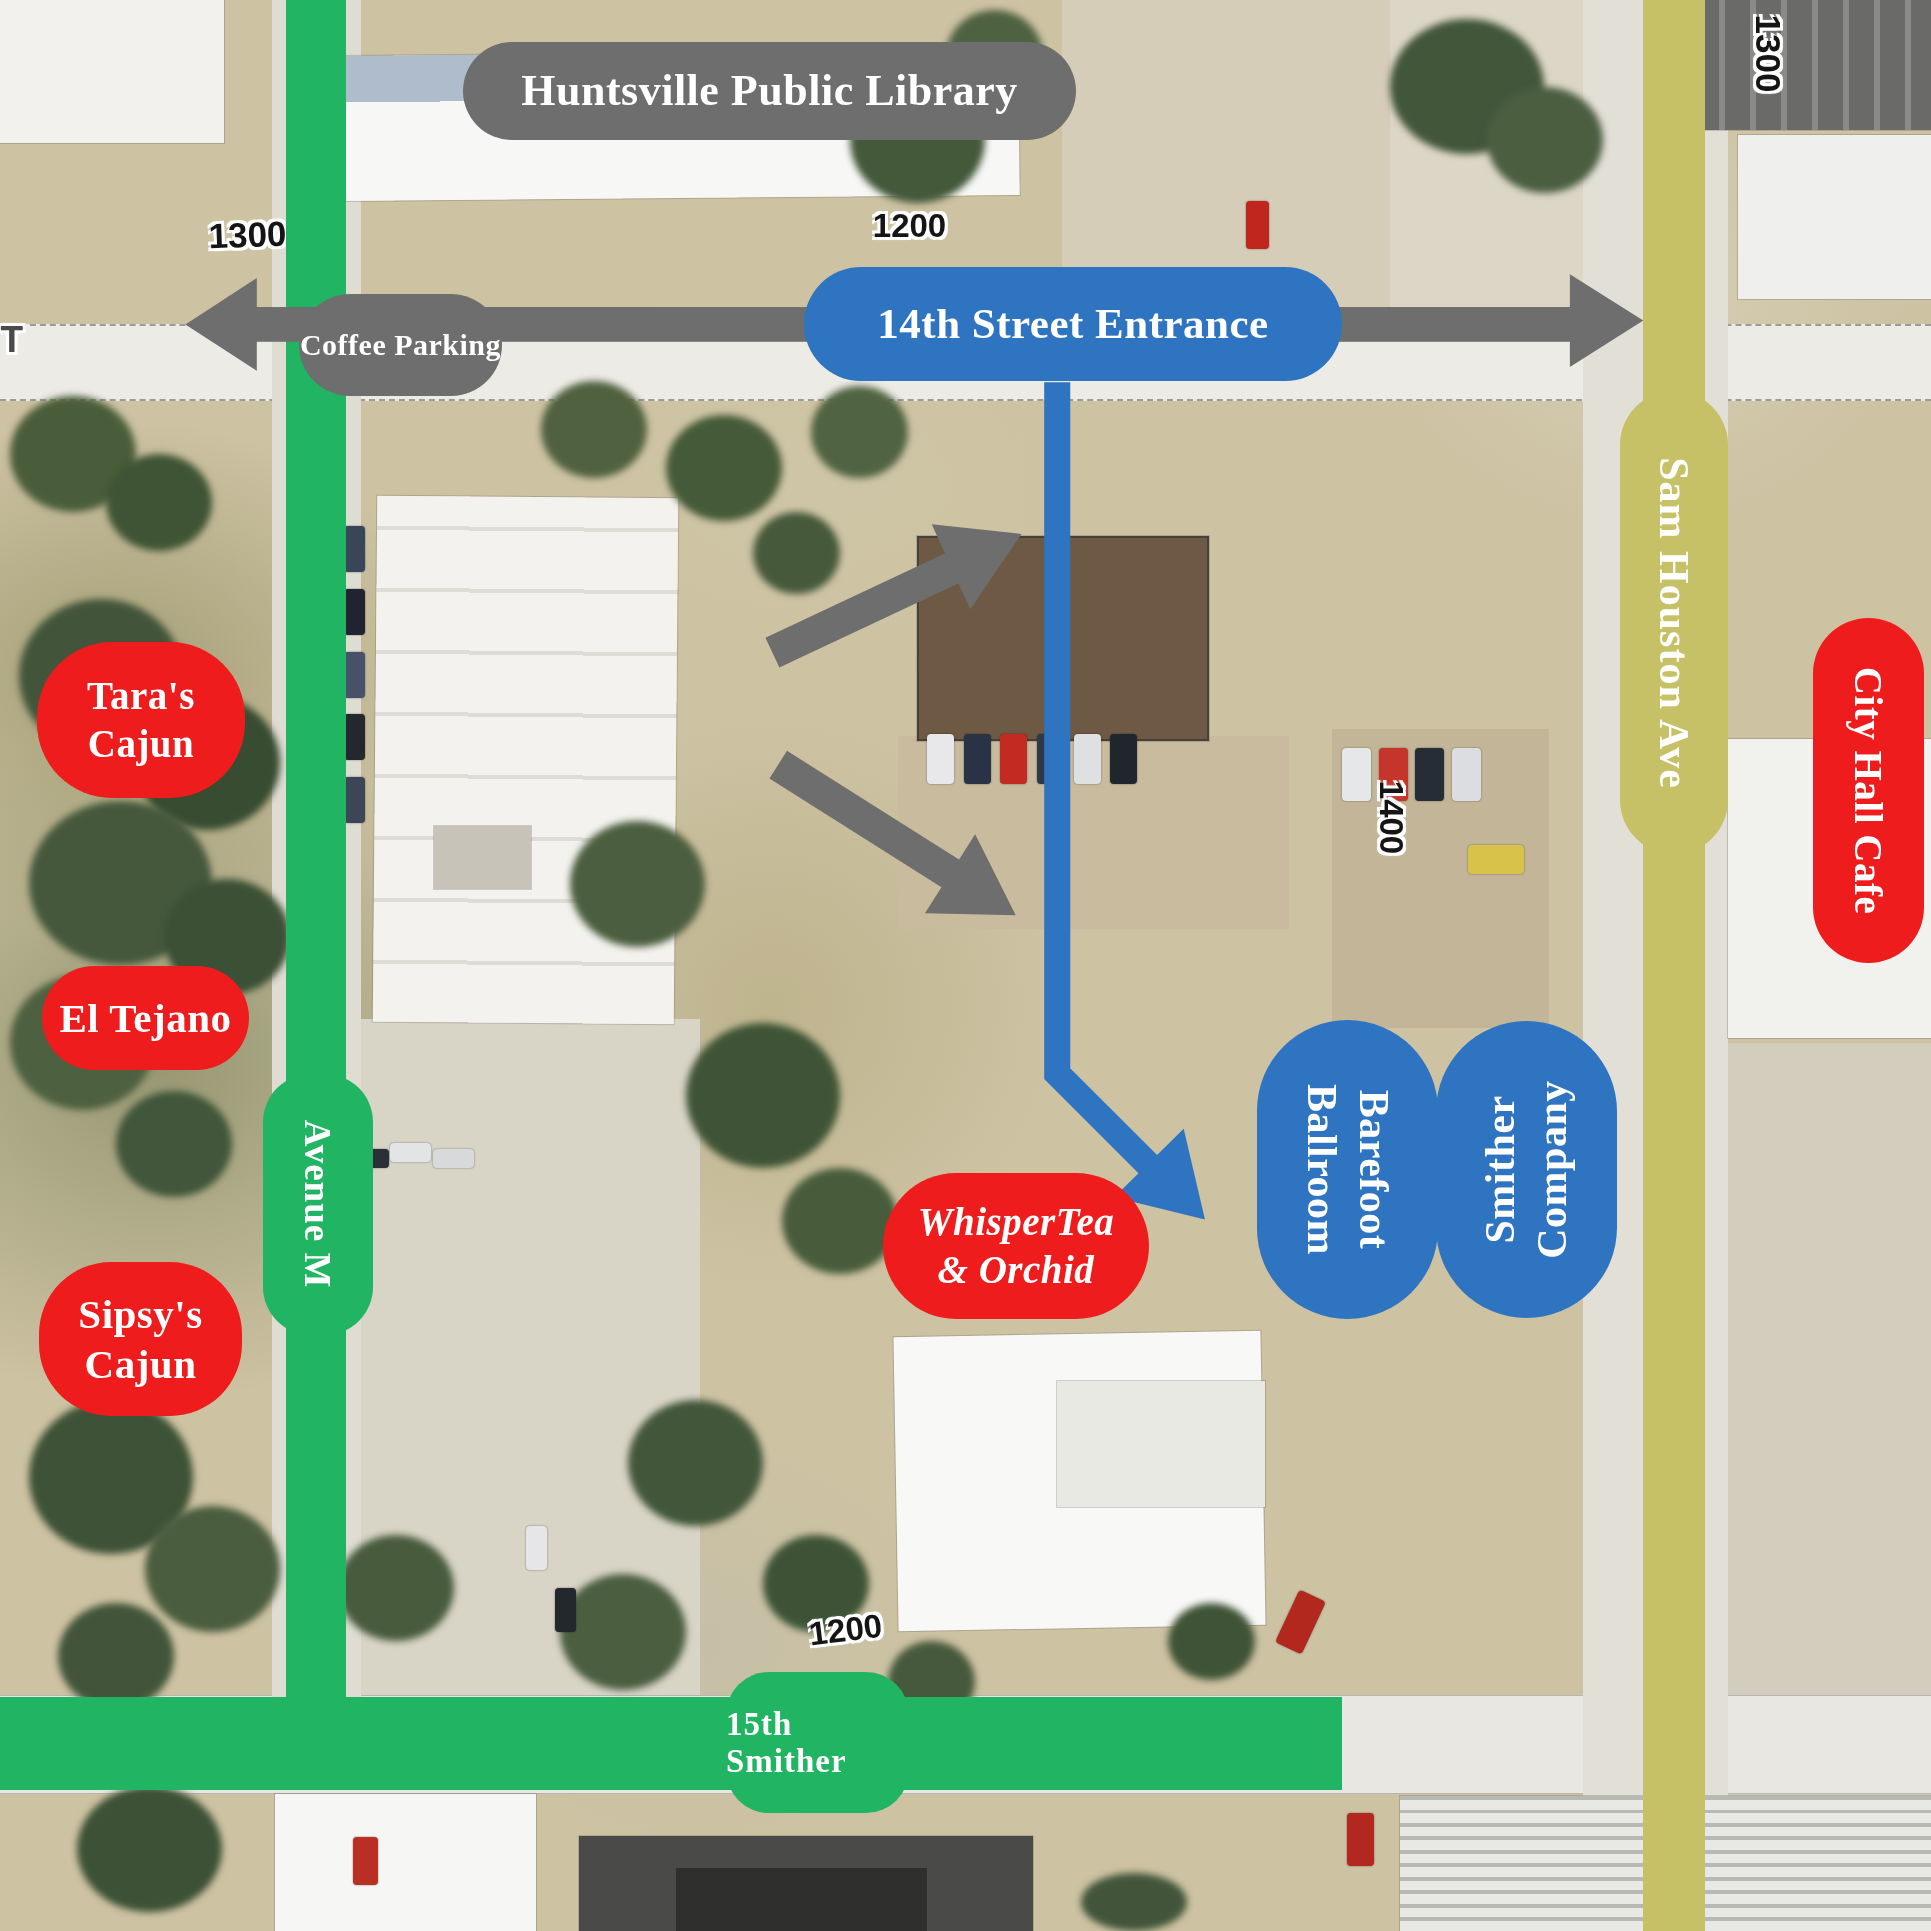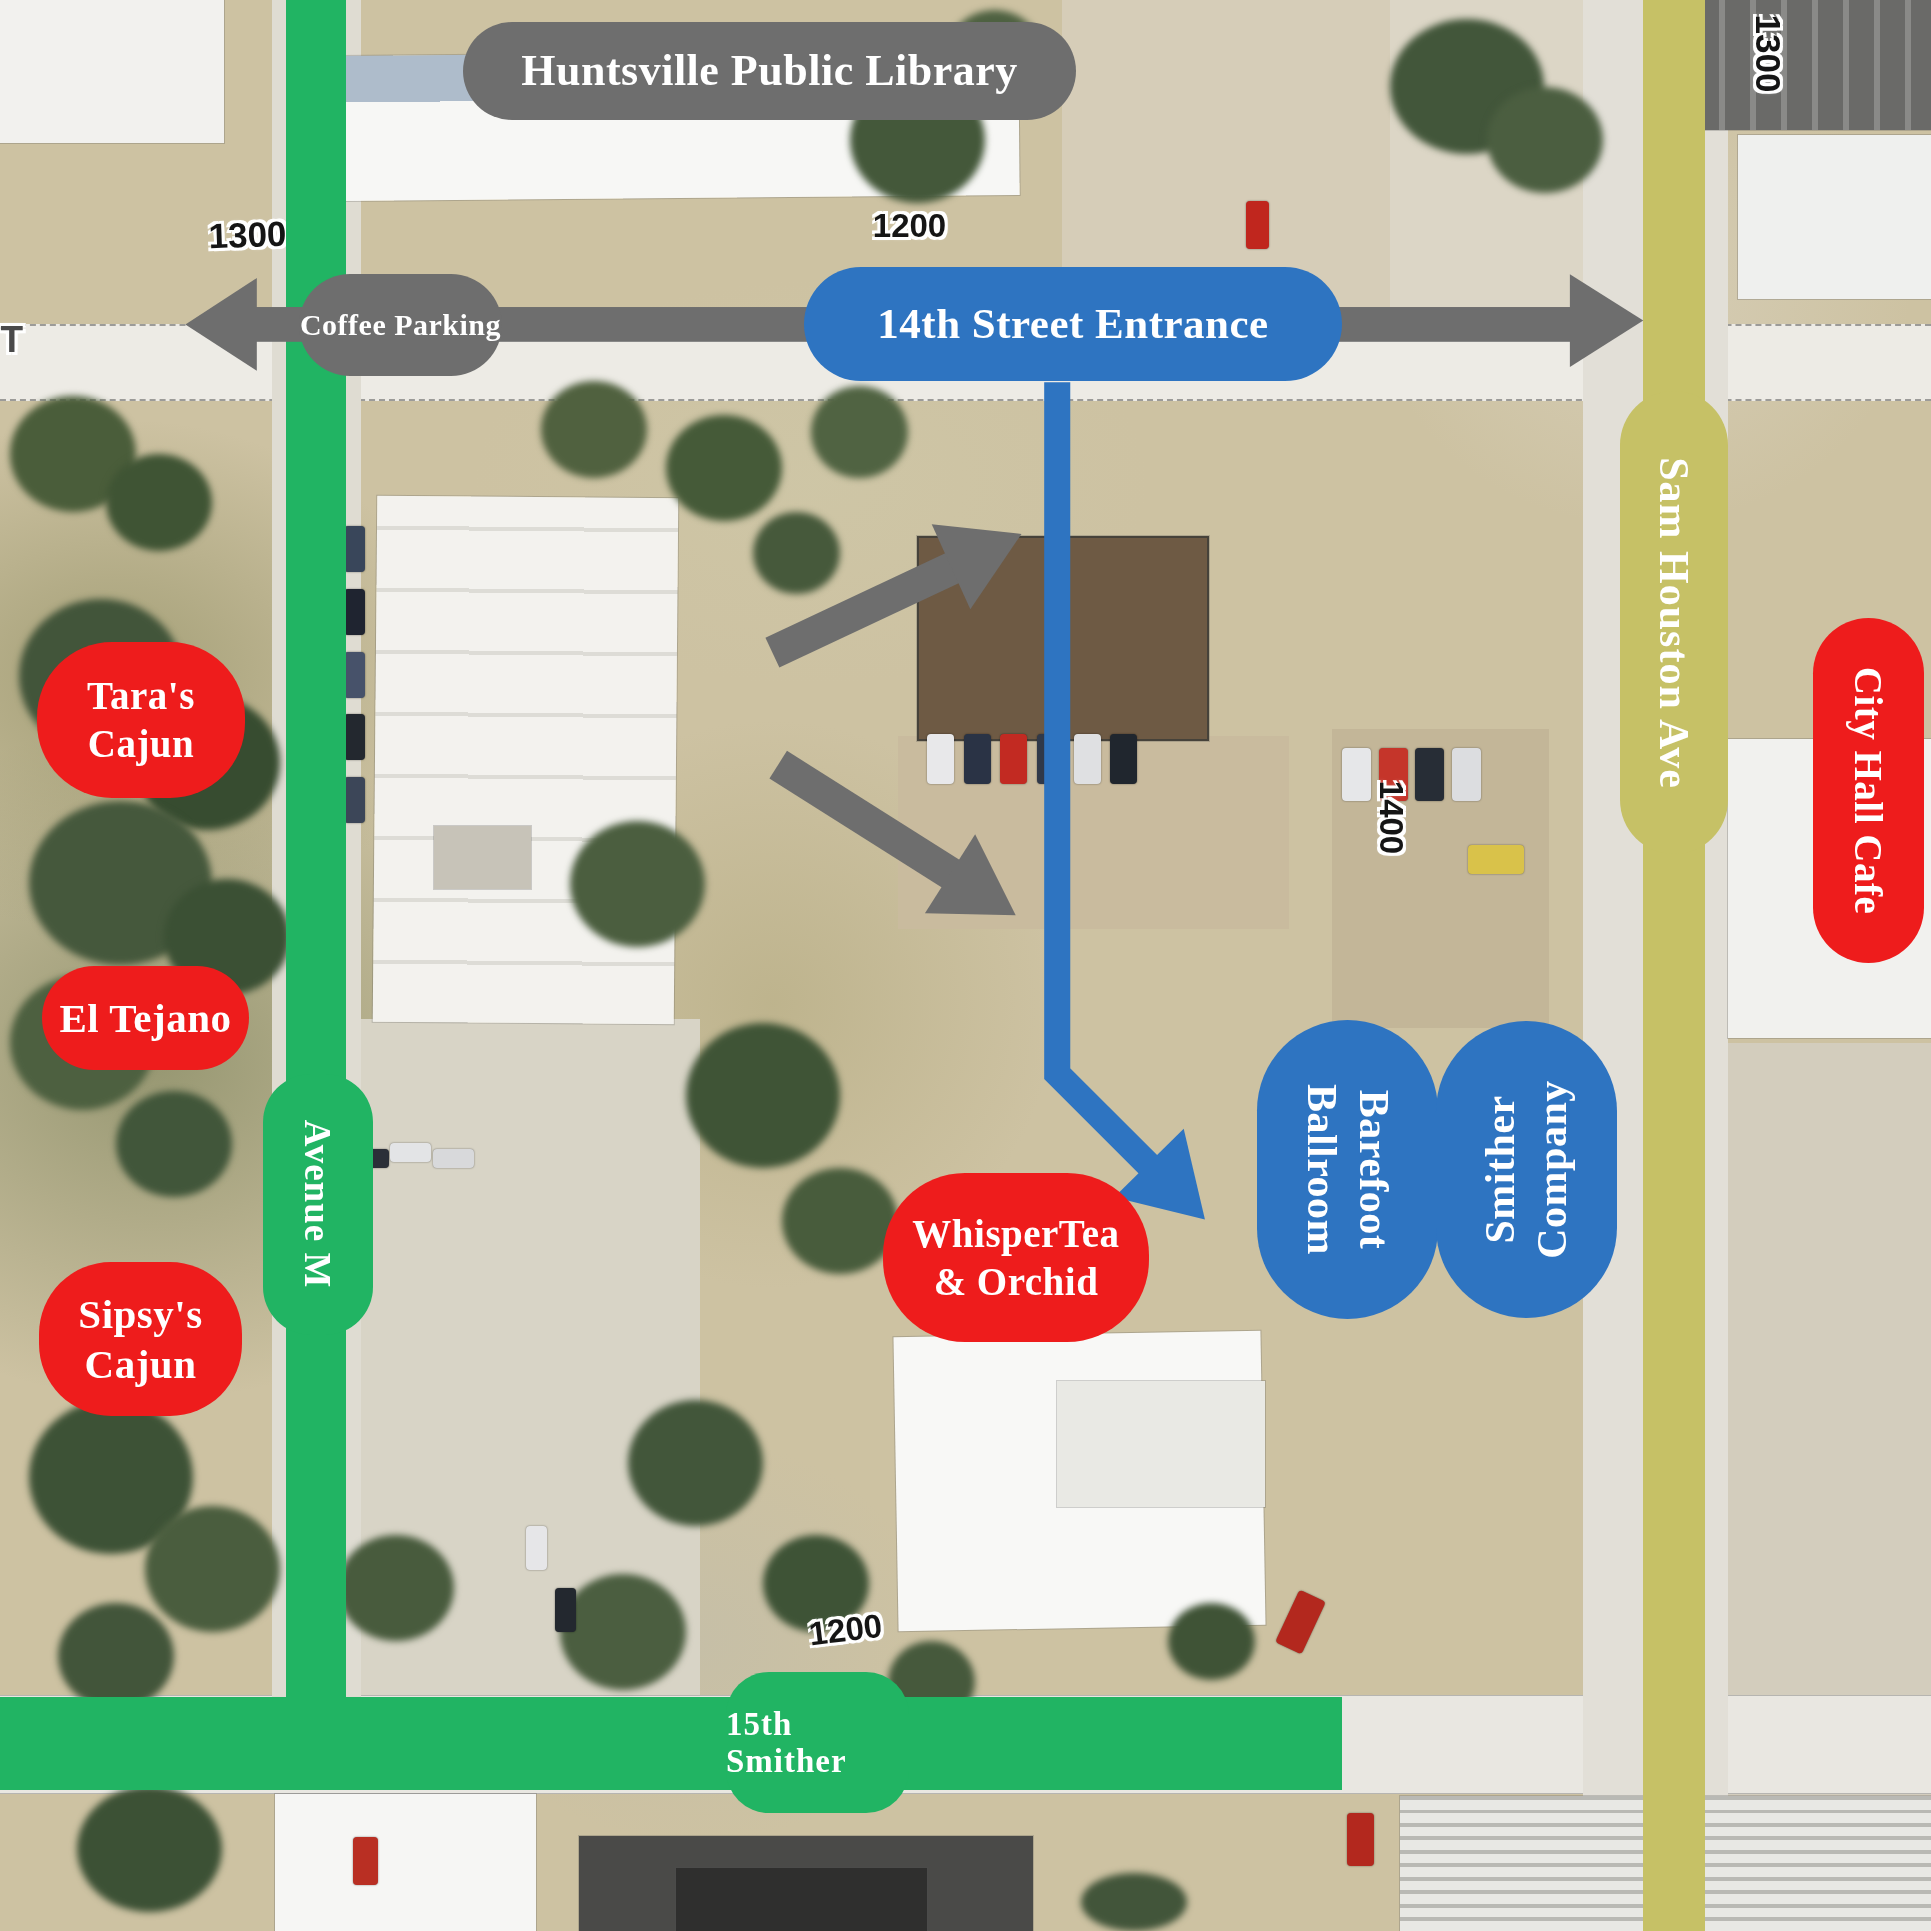--- a/index.html
+++ b/index.html
@@ -13,21 +13,21 @@
          radial-gradient(348px 290px at 36% 85%, rgba(196,190,168,.8), transparent 70%),
          radial-gradient(386px 338px at 85% 15%, rgba(216,208,186,.8), transparent 70%),
          #cdc2a2;}
   .bldg{position:absolute;box-shadow:0 0 0 1px rgba(80,80,80,.25);}
   .lot{position:absolute;}
   .tree{position:absolute;border-radius:50%;filter:blur(3.9px);}
   .car{position:absolute;border-radius:3.9px;box-shadow:0 0 1.9px rgba(0,0,0,.5);}
   .road{position:absolute;}
   .pill{position:absolute;display:flex;align-items:center;justify-content:center;
         text-align:center;color:#fff;font-weight:700;letter-spacing:0.5px;line-height:1.22;}
-  .pill.gray{background:#6e6e6e;}
+  .pill.gray{background:#6e6e6e;margin-top:20px;}
   .pill.red{background:#ee1c1c;}
   .pill.blue{background:#2e74c1;}
   .rot90{transform:rotate(90deg);}
   .rotn90{transform:rotate(-90deg);}
   .block-num{position:absolute;font-family:"Liberation Sans",sans-serif;font-weight:700;
         color:#151515;display:flex;align-items:center;justify-content:center;
         text-shadow:-2.9px -2.9px 0 #fff,2.9px -2.9px 0 #fff,-2.9px 2.9px 0 #fff,2.9px 2.9px 0 #fff,0 0 5.8px #fff;}
   .greenbar{position:absolute;background:#21b463;}
   .olivebar{position:absolute;background:#c6c166;}
   .roadtext{position:absolute;display:flex;align-items:center;justify-content:center;
@@ -174,21 +174,21 @@
   </div>
 
   <div class="pill red" style="left:37px;top:642px;width:208px;height:156px;border-radius:75px;font-size:39px;">
     <span><span>Tara's</span><br><span>Cajun</span></span>
   </div>
 
   <div class="pill red" style="left:39px;top:1262px;width:203px;height:154px;border-radius:72px;font-size:41px;text-align:center;">
     <span><span>Sipsy's</span><br><span>Cajun</span></span>
   </div>
 
-  <div class="pill red" style="left:883px;top:1173px;width:266px;height:169px;border-radius:82px;font-size:39px;">
+  <div class="pill red" style="left:883px;top:1173px;width:266px;height:146px;border-radius:82px;font-size:39px;font-style:italic;">
     <span><span>WhisperTea</span><br><span>&amp; Orchid</span></span>
   </div>
 
   <div class="pill blue rot90" style="left:1198px;top:1079px;width:299px;height:181px;border-radius:91px;font-size:42px;">
     <span><span>Barefoot</span><br><span>Ballroom</span></span>
   </div>
 
   <div class="pill blue rotn90" style="left:1378px;top:1079px;width:297px;height:181px;border-radius:91px;font-size:42px;">
     <span><span>Smither</span><br><span>Company</span></span>
   </div>

